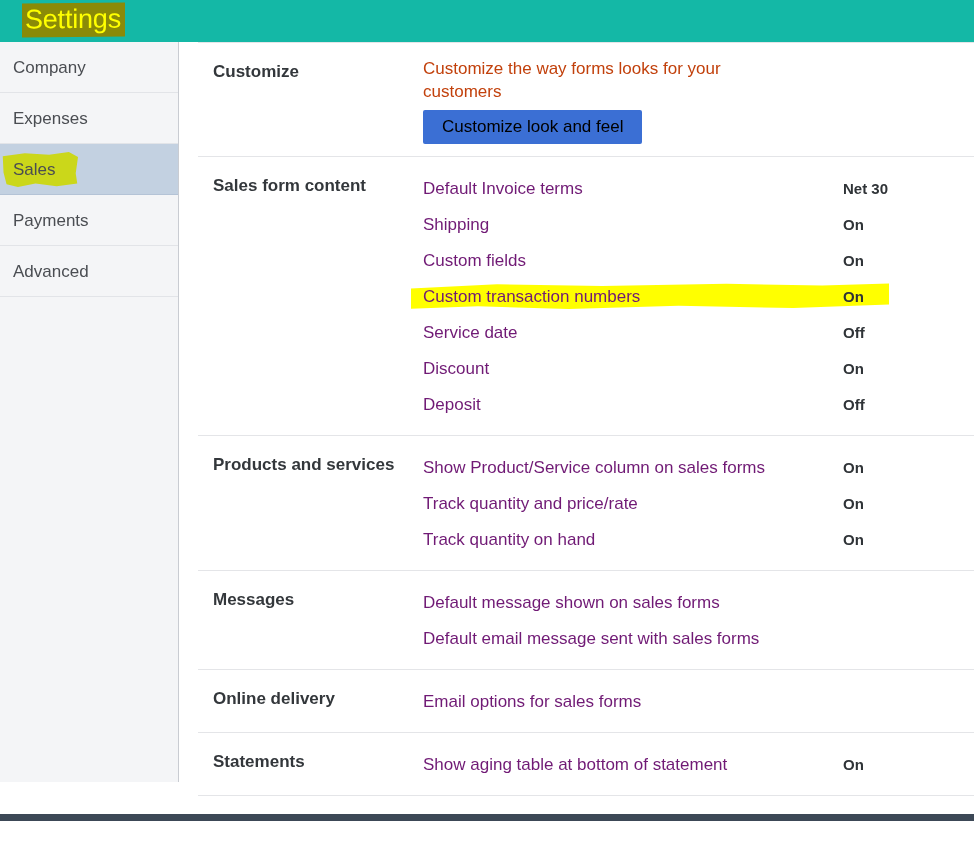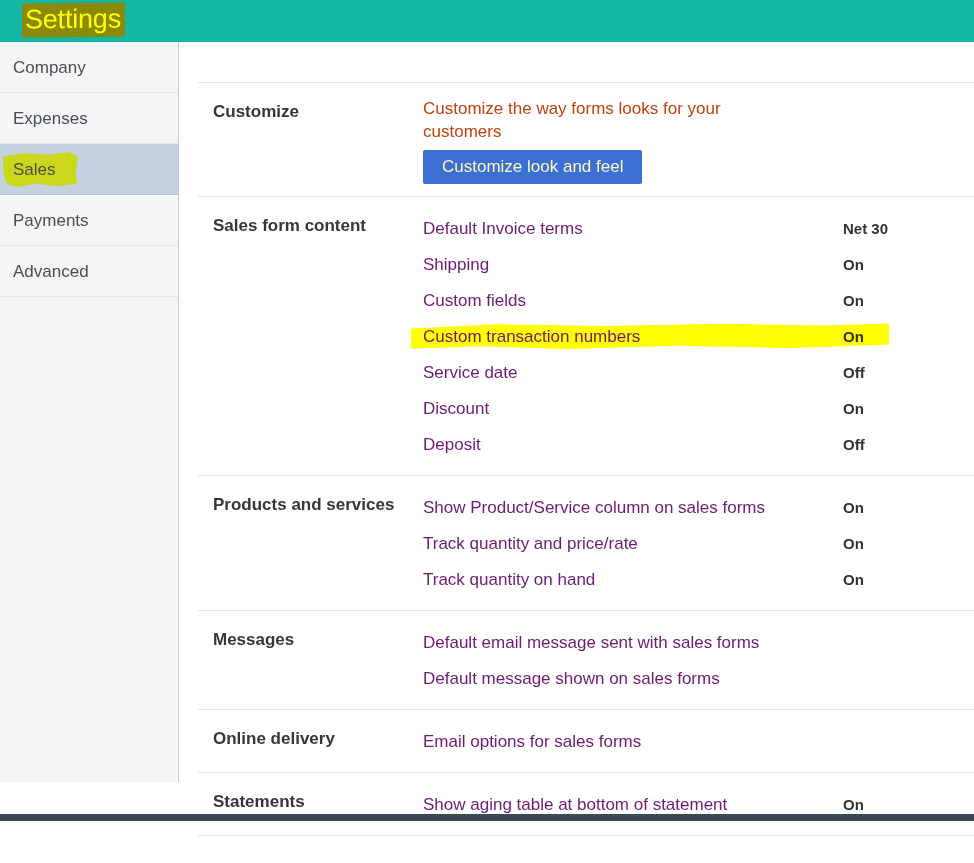--- a/index.html
+++ b/index.html
@@ -94,21 +94,20 @@
     left: 180px; top: 0;
     width: 794px;
     height: 821px;
     background: #ffffff;
   }
   #content-inner {
     position: absolute;
     left: 18px;
     top: 0;
     width: 776px;
-    margin-top: 40px;
   }
   .hr {
     height: 1px;
     background: #e4e5e8;
     width: 776px;
   }
   .section {
     position: relative;
     box-sizing: border-box;
     padding: 14px 0 12px 0;
@@ -163,21 +162,21 @@
   .cust-desc {
     font-size: 17px;
     line-height: 23px;
     color: #c2410c;
     width: 355px;
   }
   #customize-button {
     display: inline-block;
     margin-top: 7px;
     background: #3b6fd4;
-    color: #fef9c3;
+    color: #000000;
     font-size: 17px;
     line-height: 34px;
     height: 34px;
     padding: 0 19px;
     border: none;
     border-radius: 2px;
     font-family: "Liberation Sans", sans-serif;
     cursor: pointer;
     white-space: nowrap;
   }
@@ -237,22 +236,22 @@
           <div class="rows">
             <div class="row"><span class="row-text">Show Product/Service column on sales forms</span><span class="row-value">On</span></div>
             <div class="row"><span class="row-text">Track quantity and price/rate</span><span class="row-value">On</span></div>
             <div class="row"><span class="row-text">Track quantity on hand</span><span class="row-value">On</span></div>
           </div>
         </div>
         <div class="hr"></div>
         <div class="section">
           <div class="sec-label">Messages</div>
           <div class="rows">
+            <div class="row"><span class="row-text">Default message shown on sales forms</span></div>
             <div class="row"><span class="row-text">Default email message sent with sales forms</span></div>
-            <div class="row"><span class="row-text">Default message shown on sales forms</span></div>
           </div>
         </div>
         <div class="hr"></div>
         <div class="section">
           <div class="sec-label">Online delivery</div>
           <div class="rows">
             <div class="row"><span class="row-text">Email options for sales forms</span></div>
           </div>
         </div>
         <div class="hr"></div>

